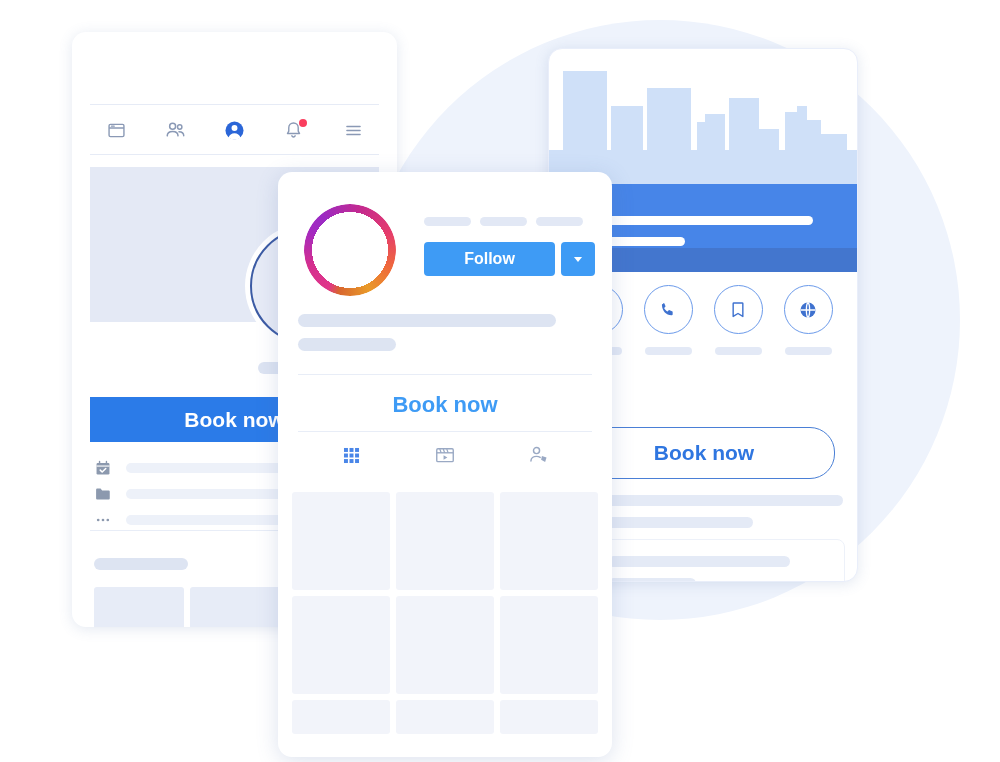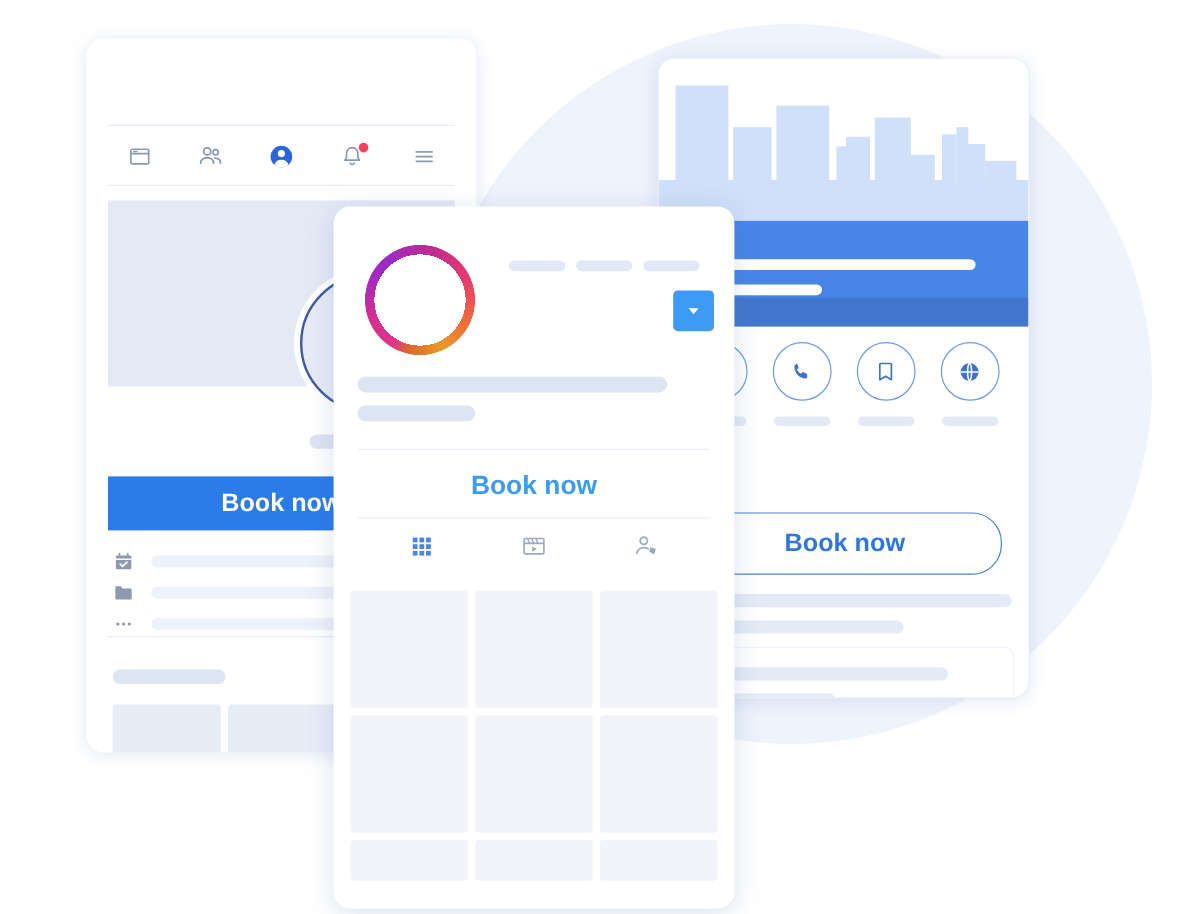--- a/index.html
+++ b/index.html
@@ -580,20 +580,21 @@
   <div class="card" id="card-center">
 
     <div class="ig-ring"></div>
 
     <div class="stat-bars">
       <span class="stat-bar"></span>
       <span class="stat-bar"></span>
       <span class="stat-bar"></span>
     </div>
 
+    <div class="follow-btn">Follow</div>
     <div class="follow-caret">
       <svg width="14" height="14" viewBox="0 0 24 24">
         <path d="M5 8.5h14L12 17z" fill="#ffffff"></path>
       </svg>
     </div>
 
     <div class="c-bar" style="left:20px;top:142px;width:258px;height:13px;"></div>
     <div class="c-bar" style="left:20px;top:166px;width:98px;height:13px;"></div>
 
     <div class="c-div" style="top:202px;"></div>

